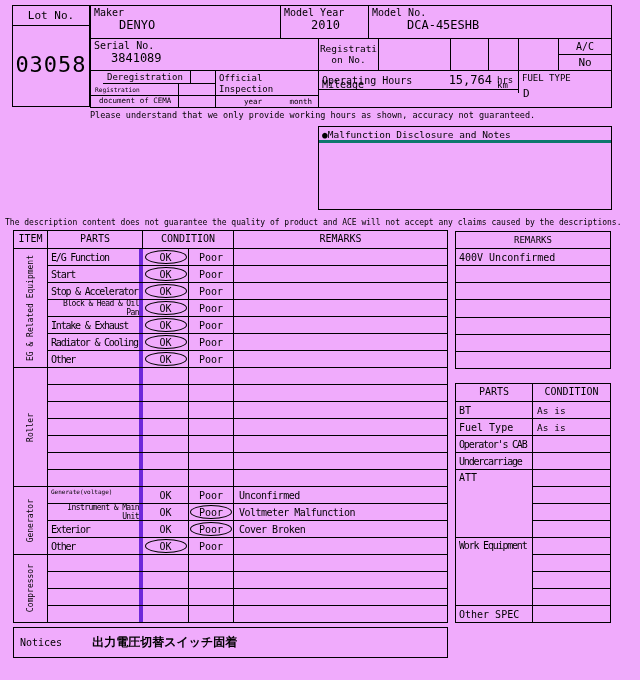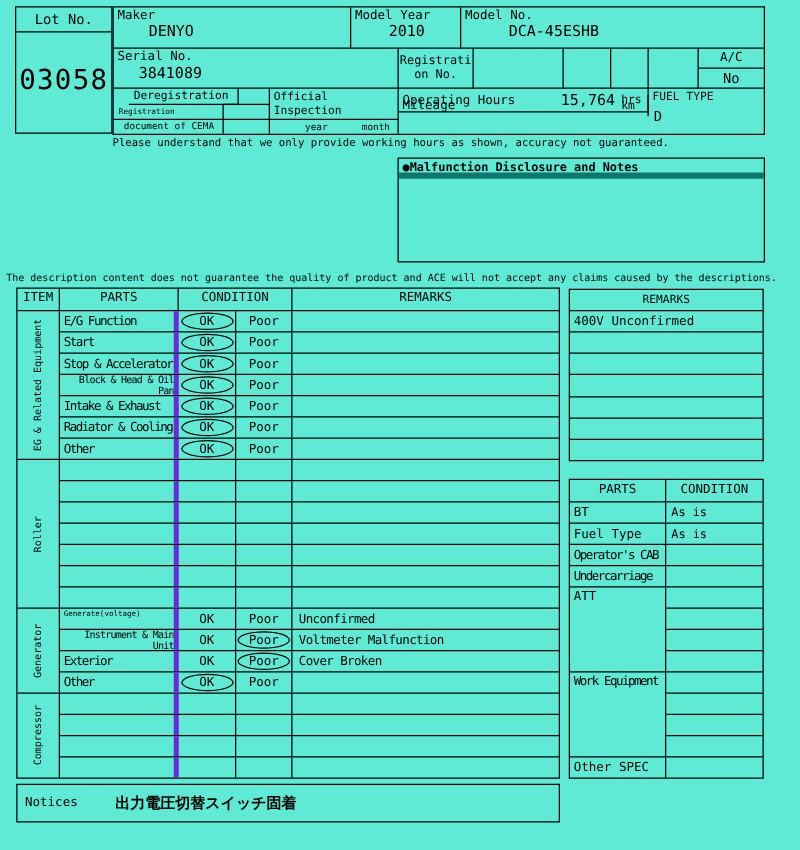--- a/index.html
+++ b/index.html
@@ -1,17 +1,17 @@
 <!DOCTYPE html>
 <html><head>
 <meta charset="utf-8">
 <style>
 * { margin:0; padding:0; box-sizing:border-box; }
 html,body { background:#ffffff; }
-.page { position:relative; width:640px; height:680px; background:#5eead4;
+.page { position:relative; width:640px; height:680px; background:#f0abfc;
   font-family:"DejaVu Sans Mono","DejaVu Sans",monospace; color:#000; overflow:hidden; }
 .abs { position:absolute; }
 .box { border:1px solid #000; }
 .br { border-right:1px solid #000; }
 .bb { border-bottom:1px solid #000; }
 .bt { border-top:1px solid #000; }
 
 
 .lot-box { left:12px; top:5px; width:78px; height:102px; }
 .lot-header { height:20px; border-bottom:1px solid #000; text-align:center; font-size:11px; line-height:19px; }
@@ -23,21 +23,21 @@
 .cl { font-size:10px; padding:1px 0 0 3px; display:block; }
 .cv { font-size:12px; display:block; }
 .pre { white-space:pre-line; }
 
 
 .line1 { left:90px; top:110px; font-size:8.5px; }
 .line2 { left:5px; top:218px; font-size:8px; }
 
 
 .malf { left:318px; top:126px; width:294px; height:84px; }
-.malf-h { height:16px; border-bottom:5px solid #0f766e; font-size:9.5px; line-height:15px; padding-left:3px;font-weight:bold; }
+.malf-h { height:16px; border-bottom:3px solid #0f766e; font-size:9.5px; line-height:15px; padding-left:3px; }
 .malf-n { font-size:12px; padding:3px 0 0 4px; }
 
 
 .mtab { left:13px; top:230px; width:435px; height:393px; }
 .mth { display:flex; height:17px; }
 .mth > div { font-size:10px; line-height:16px; text-align:center; }
 .h-item { width:34px; border-right:1px solid #000; }
 .h-parts { width:95px; border-right:1px solid #000; }
 .h-cond { width:91px; border-right:1px solid #000; }
 .h-rem { flex:1; }

